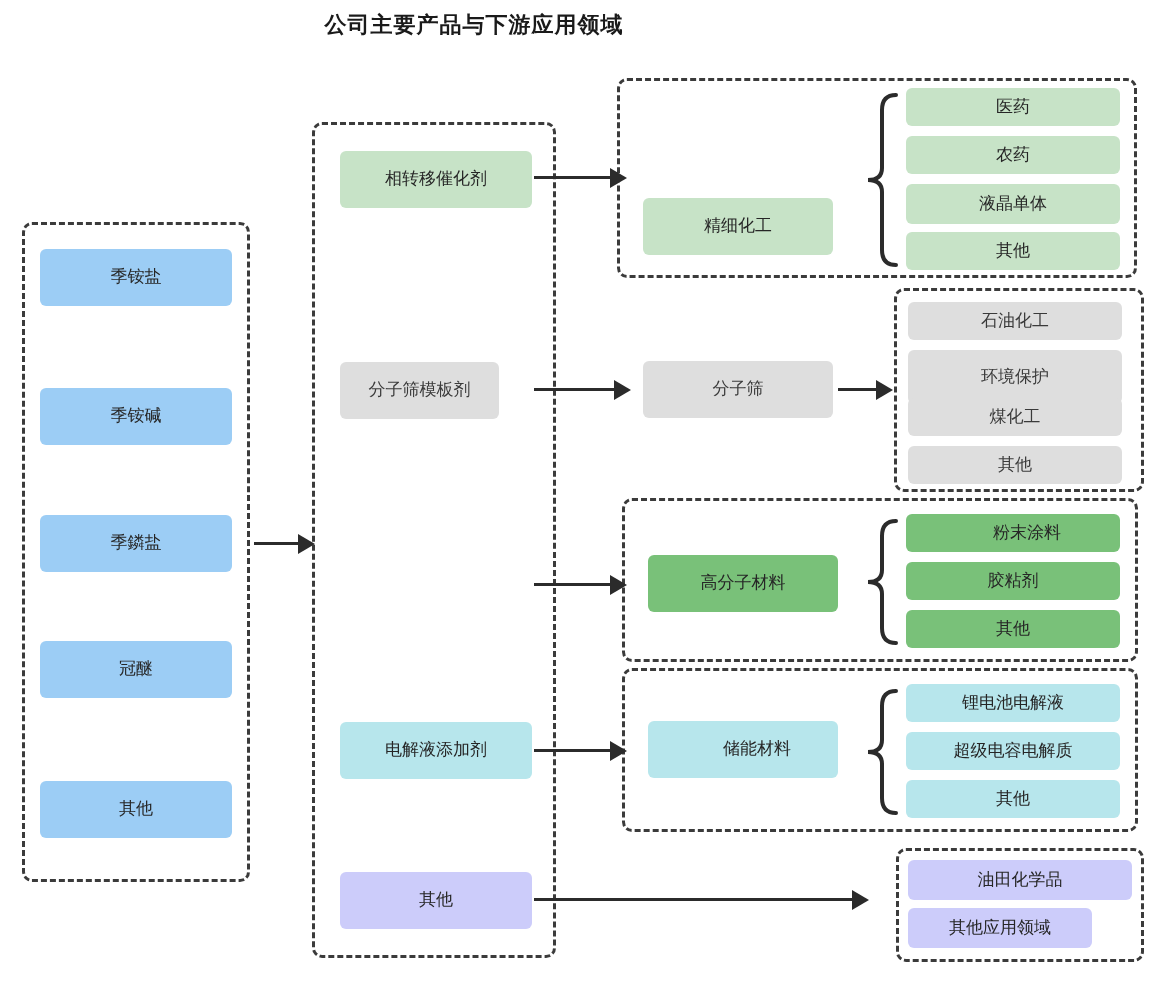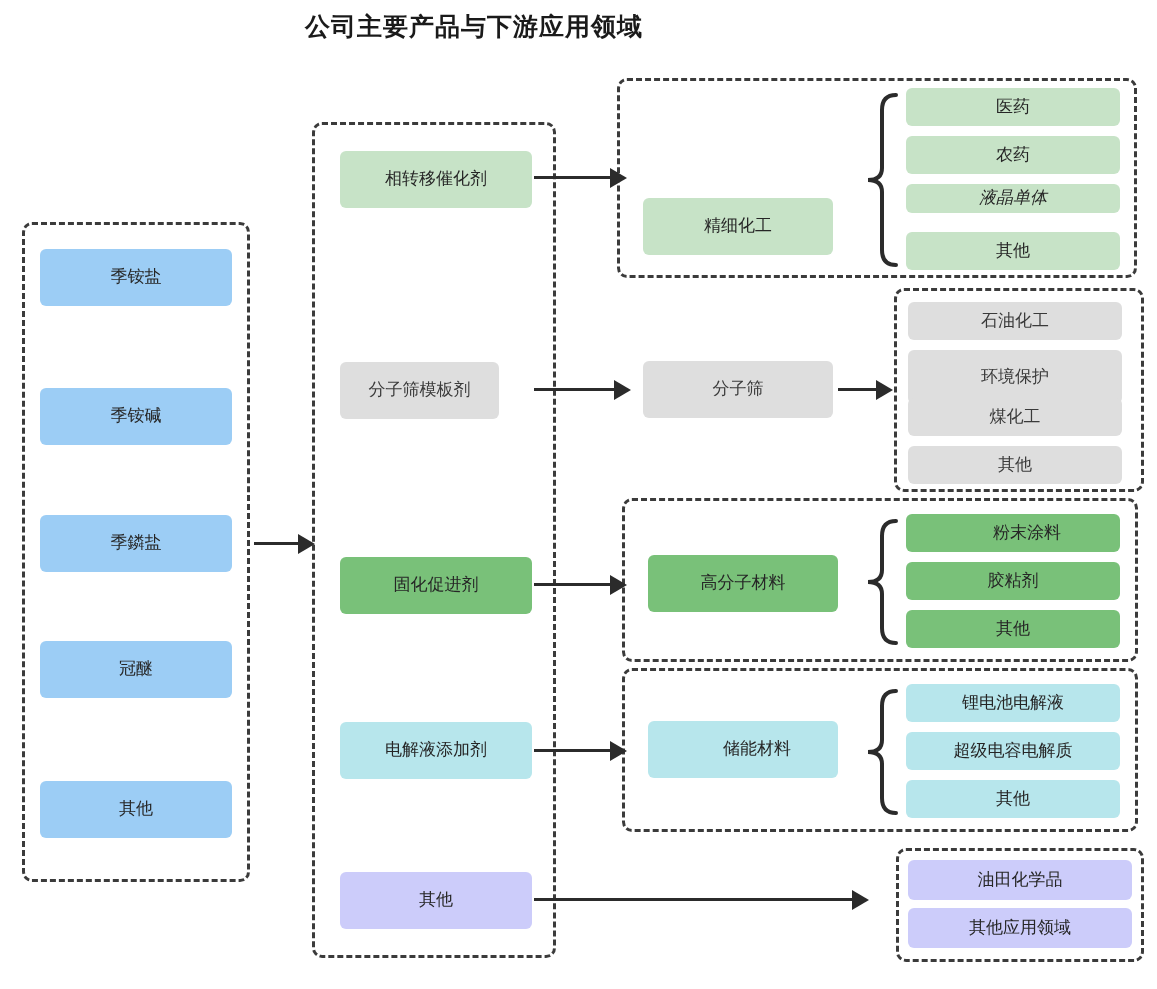--- a/index.html
+++ b/index.html
@@ -13,21 +13,21 @@
     width: 1157px;
     height: 989px;
     background: #ffffff;
     overflow: hidden;
   }
   .title {
     position: absolute;
     left: 0; top: 10px;
     width: 948px;
     text-align: center;
-    font-size: 25px;
+    font-size: 22px;
     font-weight: bold;
     color: #1a1a1a;
     letter-spacing: 1px;
   }
   
   .dashbox {
     position: absolute;
     border: 3px dashed #3b3b3b;
     border-radius: 10px;
     background: transparent;
@@ -100,23 +100,20 @@
   <div class="arrow-head" style="left:298px; top:534px;"></div>
 
   <div class="dashbox" style="left:312px; top:122px; width:244px; height:836px;"></div>
 
   <div class="chip lgreen" style="left:340px; top:151px; width:192px; height:57px;">
     <span>相转移催化剂</span>
   </div>
   <div class="chip gray" style="left:340px; top:362px; width:159px; height:57px;text-align:right;">
     <span>分子筛模板剂</span>
   </div>
-  <div class="chip dgreen" style="left:340px; top:557px; width:192px; height:57px;">
-    <span>固化促进剂</span>
-  </div>
   <div class="chip cyan" style="left:340px; top:722px; width:192px; height:57px;">
     <span>电解液添加剂</span>
   </div>
   <div class="chip purple" style="left:340px; top:872px; width:192px; height:57px;">
     <span>其他</span>
   </div>
 
   <div class="dashbox" style="left:617px; top:78px; width:520px; height:200px;"></div>
 
   <div class="arrow-line" style="left:534px; top:176px; width:78px;"></div>
@@ -131,21 +128,21 @@
       <path d="M36 5 Q22 5 22 20 L22 78 Q22 90 8 90 Q22 90 22 102 L22 160 Q22 175 36 175" fill="none" stroke="#2b2b2b" stroke-width="4" stroke-linecap="round"></path>
     </svg>
   </div>
 
   <div class="chip lgreen" style="left:906px; top:88px; width:214px; height:38px;">
     <span>医药</span>
   </div>
   <div class="chip lgreen" style="left:906px; top:136px; width:214px; height:38px;">
     <span>农药</span>
   </div>
-  <div class="chip lgreen" style="left:906px; top:184px; width:214px; height:29px;font-style:italic;">
+  <div class="chip lgreen" style="left:906px; top:184px; width:214px; height:40px;">
     <span>液晶单体</span>
   </div>
   <div class="chip lgreen" style="left:906px; top:232px; width:214px; height:38px;">
     <span>其他</span>
   </div>
 
   <div class="arrow-line" style="left:534px; top:388px; width:82px;"></div>
   <div class="arrow-head" style="left:614px; top:380px;"></div>
 
   <div class="chip gray" style="left:643px; top:361px; width:190px; height:57px;">
@@ -221,17 +218,17 @@
   </div>
 
   <div class="arrow-line" style="left:534px; top:898px; width:322px;"></div>
   <div class="arrow-head" style="left:852px; top:890px;"></div>
 
   <div class="dashbox" style="left:896px; top:848px; width:248px; height:114px;"></div>
 
   <div class="chip purple" style="left:908px; top:860px; width:224px; height:40px;">
     <span>油田化学品</span>
   </div>
-  <div class="chip purple" style="left:908px; top:908px; width:224px; height:40px;">
+  <div class="chip purple" style="left:908px; top:908px; width:184px; height:40px;">
     <span>其他应用领域</span>
   </div>
 
 </div>
 
 </body></html>

